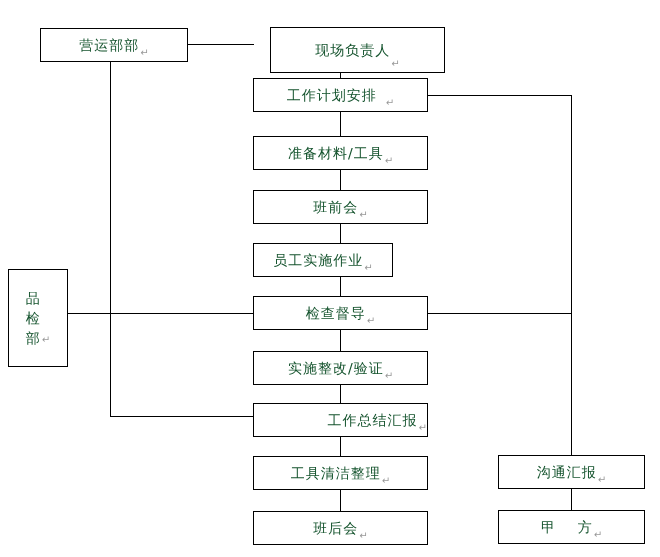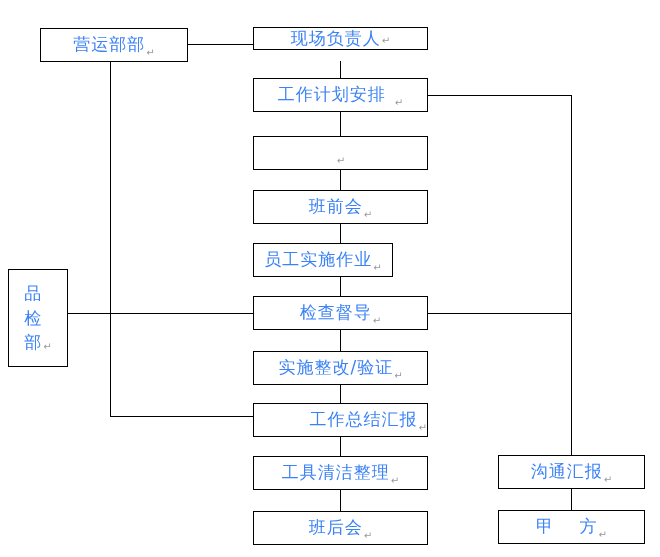--- a/index.html
+++ b/index.html
@@ -19,22 +19,22 @@
     position: absolute;
     box-sizing: border-box;
     border: 1.3px solid #000000;
     background: #ffffff;
     display: flex;
     align-items: center;
     justify-content: center;
     z-index: 3;
   }
   .node .label {
-    font-size: 17px;
-    color: #3b82f6;
+    font-size: 14px;
+    color: #14532d;
     letter-spacing: 1px;
     white-space: pre;
     line-height: 1.15;
   }
   .node .pilcrow {
     font-size: 10px;
     color: #999999;
     margin-left: 1px;
     align-self: flex-end;
     padding-bottom: 3px;
@@ -99,31 +99,32 @@
 部</span>
         <span class="pilcrow">↵</span>
     </div>
   </div>
 
   <div class="node" style="left:40px; top:28px; width:148px; height:34px;">
     <span class="label">营运部部</span>
       <span class="pilcrow">↵</span>
   </div>
 
-  <div class="node" style="left:253px; top:27px; width:175px; height:23px;">
+  <div class="node" style="left:270px; top:27px; width:175px; height:46px;">
     <span class="label">现场负责人</span>
       <span class="pilcrow">↵</span>
   </div>
 
   <div class="node" style="left:253px; top:78px; width:175px; height:34px;gap:8px;">
     <span class="label">工作计划安排</span>
       <span class="pilcrow">↵</span>
   </div>
 
   <div class="node" style="left:253px; top:136px; width:175px; height:34px;">
+    <span class="label">准备材料/工具</span>
       <span class="pilcrow">↵</span>
   </div>
 
   <div class="node" style="left:253px; top:190px; width:175px; height:34px;">
     <span class="label">班前会</span>
       <span class="pilcrow">↵</span>
   </div>
 
   <div class="node" style="left:253px; top:243px; width:140px; height:34px;">
     <span class="label">员工实施作业</span>

